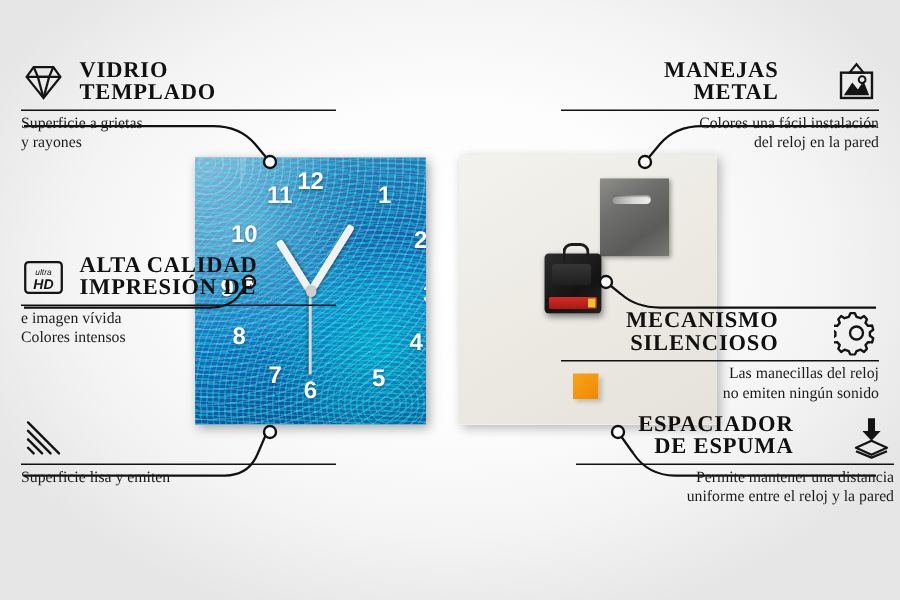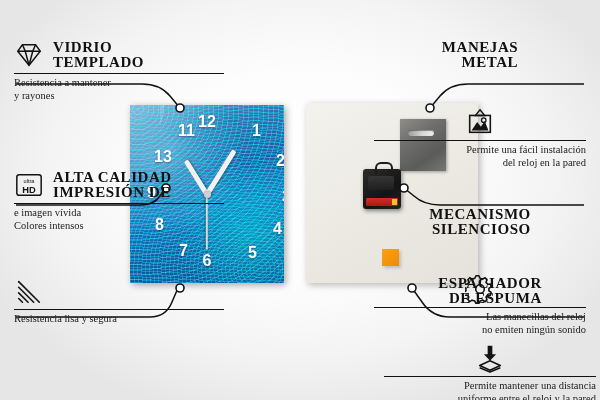--- a/index.html
+++ b/index.html
@@ -95,22 +95,22 @@
   #battery-tip{position:absolute;right:1px;top:1px;width:5px;height:6px;background:#e8c230;}
   #foam-spacer{
     position:absolute;left:76px;top:146px;width:17px;height:17px;
     background:linear-gradient(140deg,#f8a21c,#ef8a00);
     box-shadow:2px 2px 3px rgba(0,0,0,.18);
   }
 
   
   .callout{position:absolute;width:210px;}
   .callout .head{display:flex;align-items:center;gap:9px;}
-  .callout.right .head{flex-direction:column;justify-content:flex-end;gap:37px;}
-  .callout .icon{flex:0 0 auto;width:30px;height:30px;color:#141414;}
+  .callout.right .head{flex-direction:row;justify-content:flex-end;gap:37px;}
+  .callout .icon{flex:0 0 auto;width:30px;height:30px;color:#141414;font-style:italic;}
   .callout .icon svg{display:block;width:30px;height:30px;}
   .callout .title{
     font-family:"Liberation Serif",serif;font-weight:700;
     font-size:15px;line-height:15px;letter-spacing:.55px;color:#111;
     text-transform:uppercase;
   }
   .callout.left .title{text-align:left;}
   .callout.right .title{text-align:right;}
   .callout .rule{height:1.4px;background:#111;margin:3px 0 3px;}
   .callout .desc{
@@ -142,21 +142,21 @@
     <span class="num" style="left:50%;top:9px;transform:translateX(-50%);">12</span>
     <span class="num" style="left:122px;top:18px;">1</span>
     <span class="num" style="left:146px;top:48px;">2</span>
     <span class="num" style="left:152px;top:84px;">3</span>
     <span class="num" style="left:143px;top:116px;">4</span>
     <span class="num" style="left:118px;top:140px;">5</span>
     <span class="num" style="left:50%;top:148px;transform:translateX(-50%);">6</span>
     <span class="num" style="left:49px;top:138px;">7</span>
     <span class="num" style="left:25px;top:112px;">8</span>
     <span class="num" style="left:17px;top:80px;">9</span>
-    <span class="num" style="left:24px;top:44px;">13</span>
+    <span class="num" style="left:24px;top:44px;">10</span>
     <span class="num" style="left:48px;top:18px;">11</span>
 
     <div class="hand" id="hand-hour"></div>
     <div class="hand" id="hand-minute"></div>
     <div class="hand" id="hand-second"></div>
     <div id="hand-cap"></div>
   </div>
 
   <div class="photo" id="clock-back-photo">
     <div id="hanger-plate">
@@ -203,21 +203,21 @@
               <path d="M12 12 H20"></path>
         </g>
           </svg>
       </span>
       <div>
         <div class="title">VIDRIO</div>
         <div class="title">TEMPLADO</div>
       </div>
     </div>
     <div class="rule"></div>
-    <div class="desc">Resistencia a mantener</div>
+    <div class="desc">Superficie a grietas</div>
     <div class="desc">y rayones</div>
   </div>
 
   <div class="callout left" id="co-impresion">
     <div class="head">
       <span class="icon">
         <svg viewBox="0 0 32 32">
           <rect x="3" y="5" width="26" height="22" rx="2.5" fill="none" stroke="currentColor" stroke-width="1.6"></rect>
           <text x="16" y="14" text-anchor="middle" font-family="Liberation Sans, sans-serif" font-size="6" fill="currentColor">ultra</text>
           <text x="16" y="24" text-anchor="middle" font-family="Liberation Sans, sans-serif" font-size="10" font-weight="bold" fill="currentColor">HD</text>
@@ -240,40 +240,40 @@
             <g stroke="currentColor" stroke-width="1.7" stroke-linecap="round">
           <line x1="5" y1="6" x2="27" y2="28"></line>
               <line x1="5" y1="12" x2="21" y2="28"></line>
           <line x1="5" y1="18" x2="15" y2="28"></line>
               <line x1="5" y1="24" x2="9" y2="28"></line>
         </g>
           </svg>
       </span>
     </div>
     <div class="rule"></div>
-    <div class="desc">Resistencia lisa y segura</div>
+    <div class="desc">Superficie lisa y emiten</div>
   </div>
 
   <div class="callout right" id="co-manejas">
     <div class="head">
       <div>
         <div class="title">MANEJAS</div>
         <div class="title">METAL</div>
       </div>
       <span class="icon">
         <svg viewBox="0 0 32 32">
           <path d="M16 3 L21 9 H11 Z" fill="none" stroke="currentColor" stroke-width="1.5"></path>
           <rect x="5" y="9" width="22" height="18" fill="none" stroke="currentColor" stroke-width="1.7"></rect>
           <path d="M7 25 L13 16 L17 21 L21 15 L25 25 Z" fill="currentColor"></path>
           <circle cx="20" cy="14" r="2.4" fill="none" stroke="currentColor" stroke-width="1.4"></circle>
         </svg>
       </span>
     </div>
     <div class="rule"></div>
-    <div class="desc">Permite una fácil instalación</div>
+    <div class="desc">Colores una fácil instalación</div>
     <div class="desc">del reloj en la pared</div>
   </div>
 
   <div class="callout right" id="co-mecanismo">
     <div class="head">
       <div>
         <div class="title">MECANISMO</div>
         <div class="title">SILENCIOSO</div>
       </div>
       <span class="icon">

